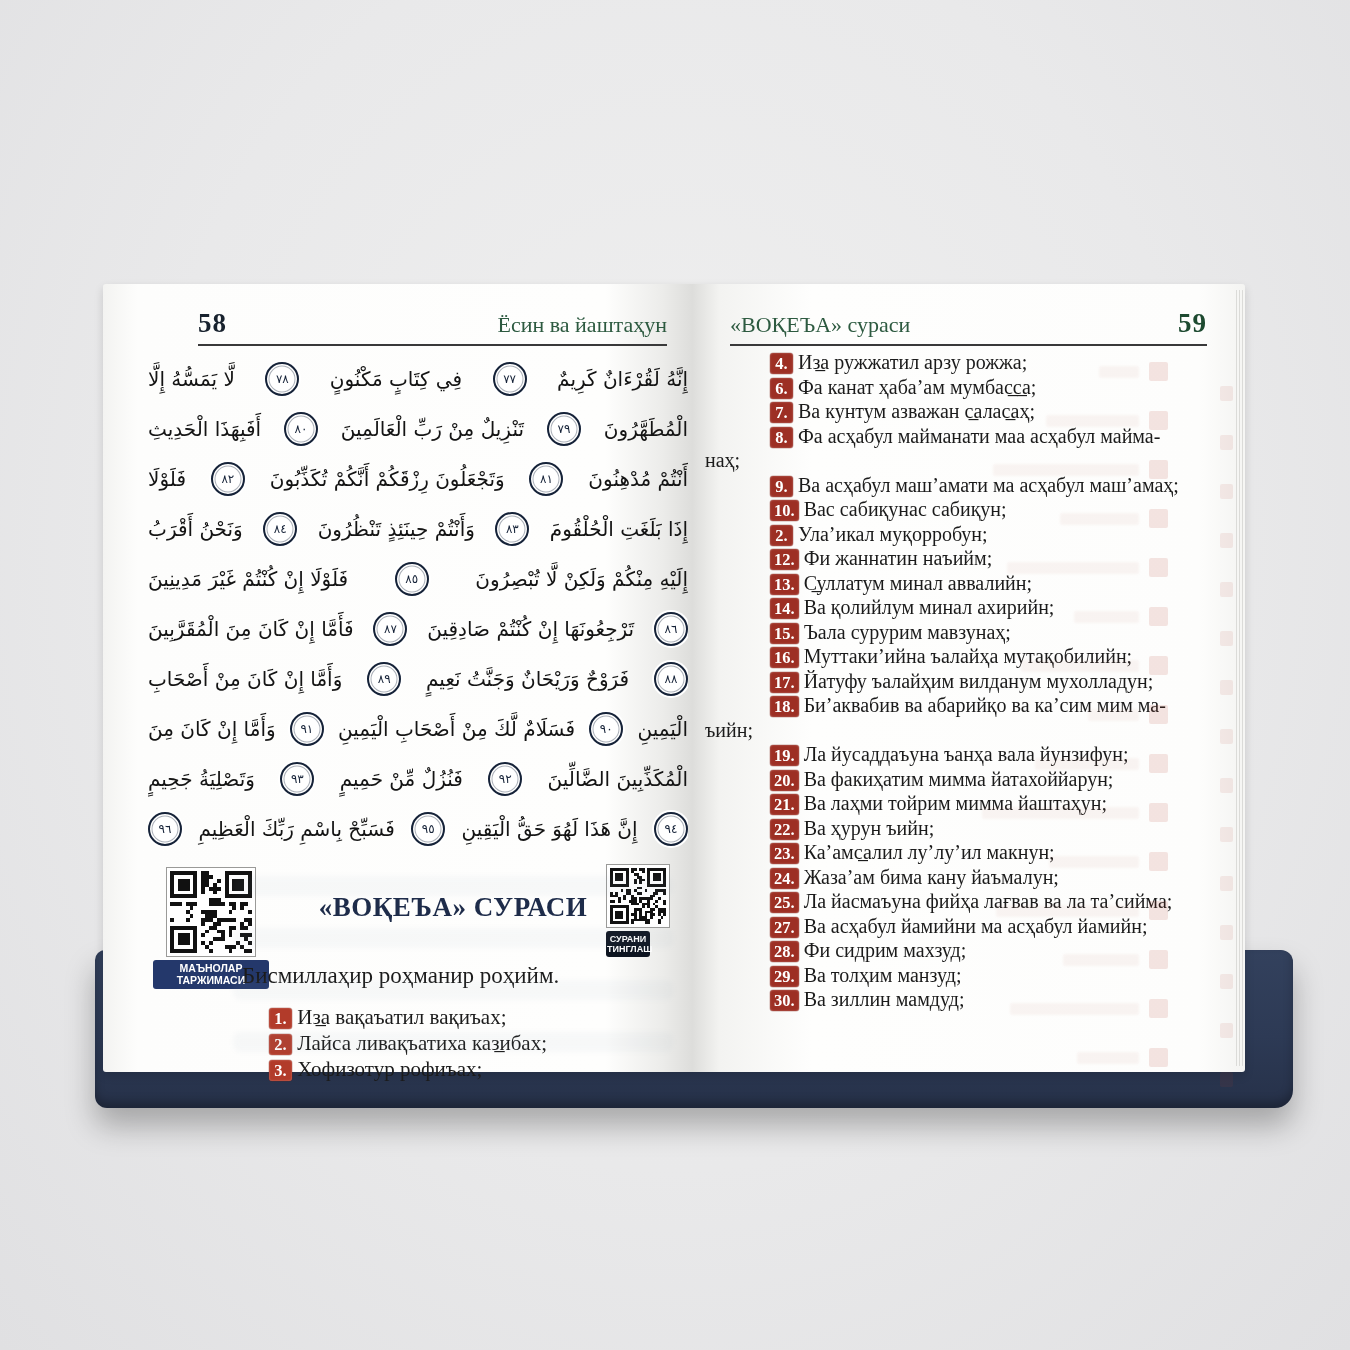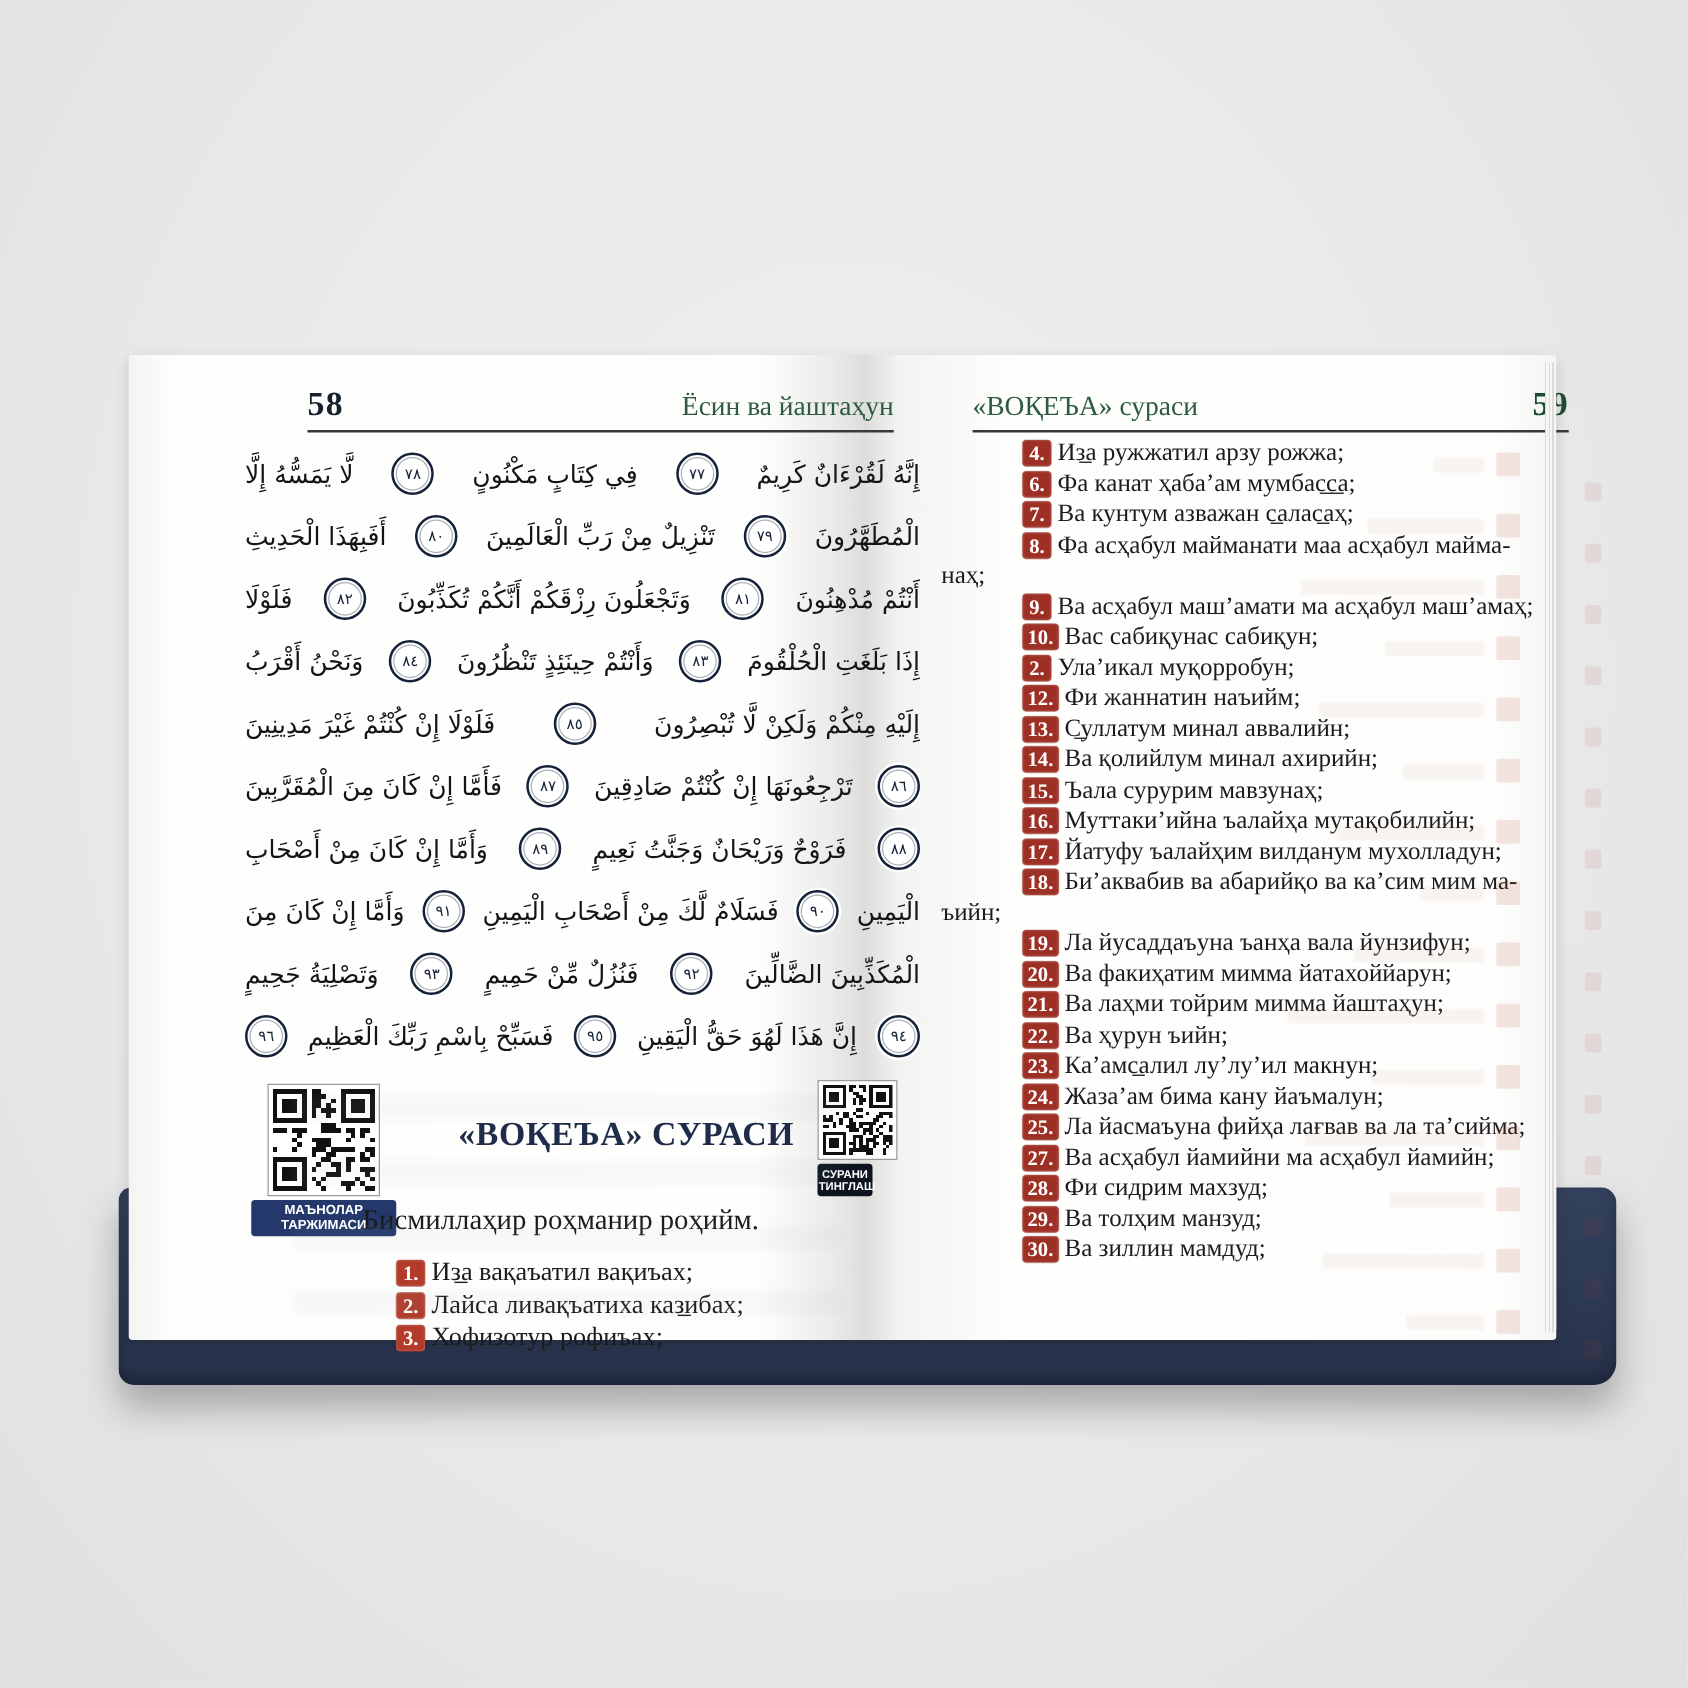--- a/index.html
+++ b/index.html
@@ -8,21 +8,21 @@
     font-family:"Liberation Serif","DejaVu Serif",serif;}
   .cover{position:absolute;left:95px;top:950px;width:1198px;height:158px;
     background:linear-gradient(180deg,#33415d 0%,#2d3a55 55%,#263149 100%);
     border-radius:10px 12px 18px 12px;
     box-shadow:0 18px 30px rgba(0,0,0,.28), inset 0 -6px 10px rgba(0,0,0,.25);}
   .pages{position:absolute;left:103px;top:284px;width:1142px;height:788px;border-radius:3px;
     background:linear-gradient(90deg,#f3f3f1 0%,#fdfdfc 3%,#fefefd 44%,#ececea 49%,#dddddb 51.6%,#f3f3f1 54%,#fefefd 62%,#fdfdfc 96%,#f4f4f2 100%);
     box-shadow:0 4px 10px rgba(0,0,0,.14);}
   .page-edge{position:absolute;right:0;top:6px;bottom:6px;width:9px;border-radius:0 3px 3px 0;
     background:repeating-linear-gradient(90deg,#dbdbd8 0 1px,#f6f6f4 1px 3px);}
-  .page{position:absolute;top:0;height:100%;margin-left:48px;}
+  .page{position:absolute;top:0;height:100%;}
   .page.left{left:0;width:594px;}
   .page.right{left:594px;width:548px;}
   
   .hdr{position:absolute;top:24px;display:flex;justify-content:space-between;align-items:baseline;
     border-bottom:2px solid #39393a;padding-bottom:5px;}
   .page.left .hdr{left:95px;right:30px;}
   .page.right .hdr{left:33px;right:38px;}
   .pgnum{font-weight:bold;font-size:27px;color:#18222e;letter-spacing:1px;}
   .pgnum.green{color:#1d4a30;}
   .runhead{font-size:22px;color:#2d5a40;}

